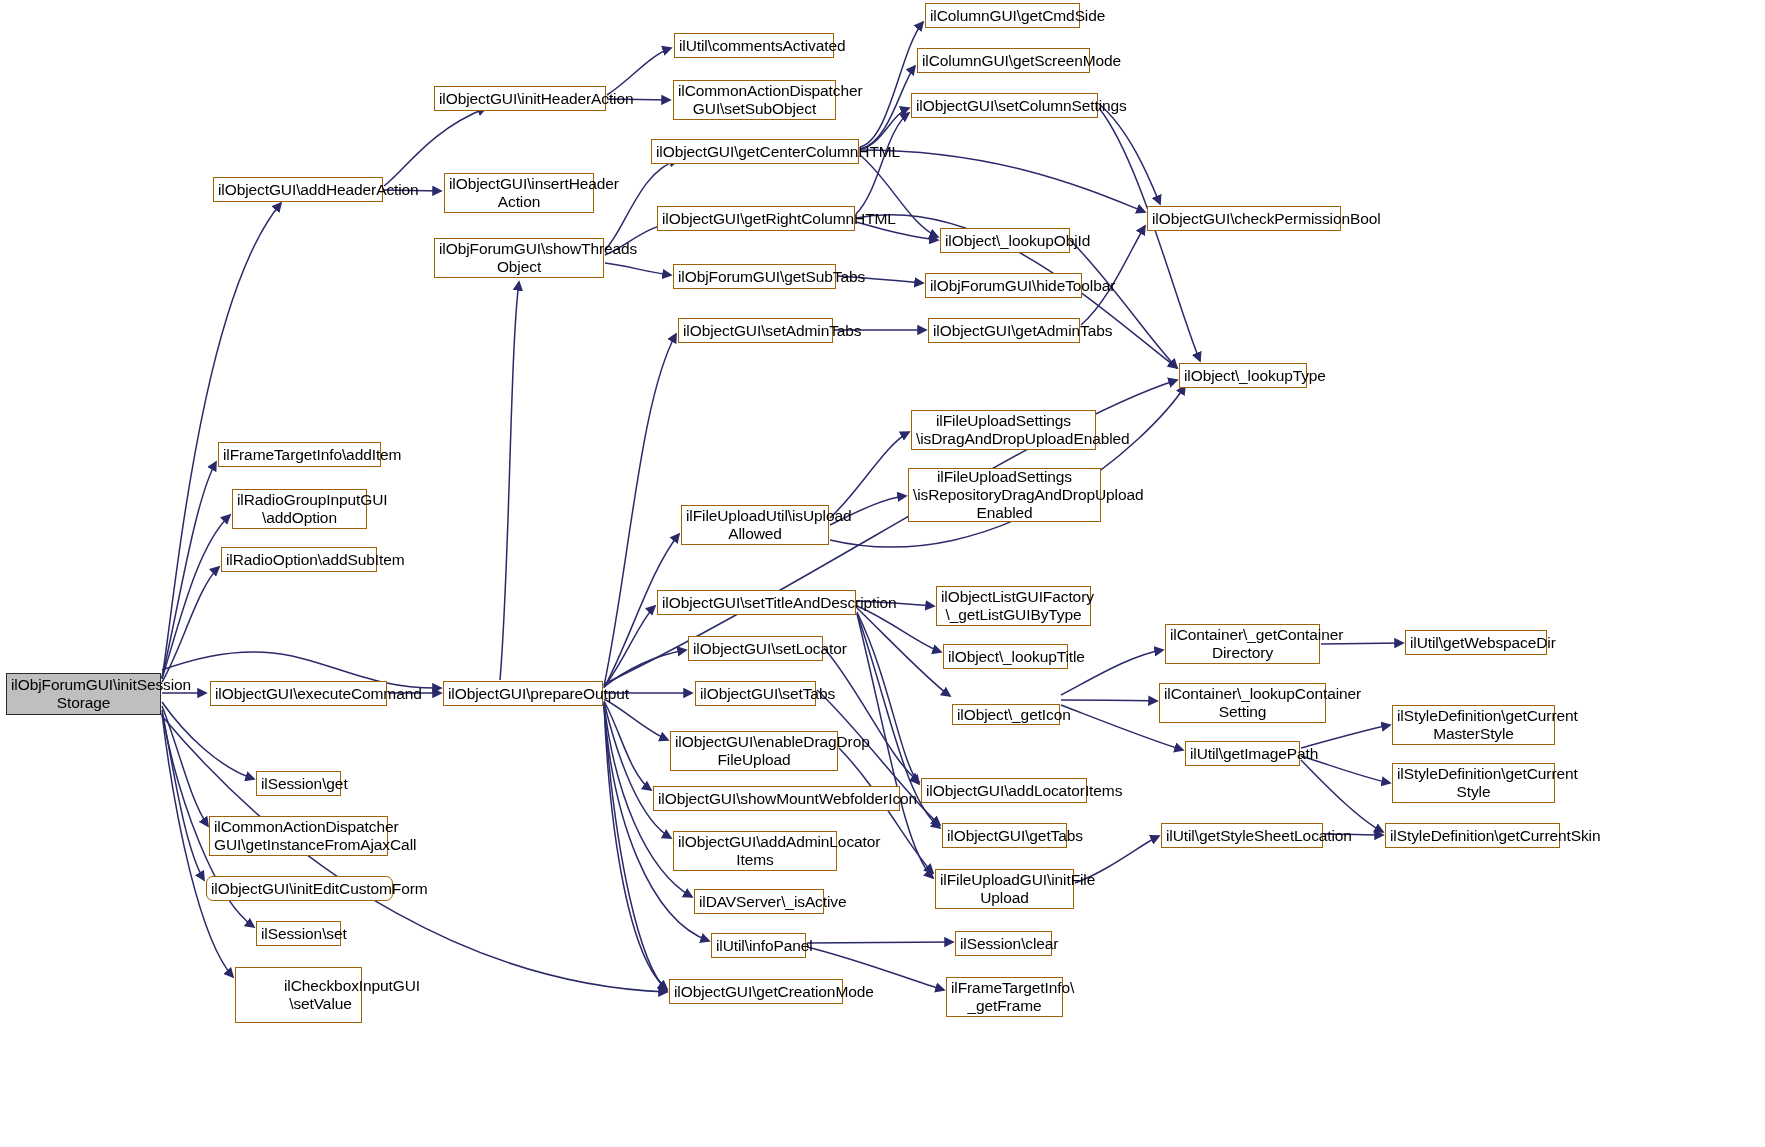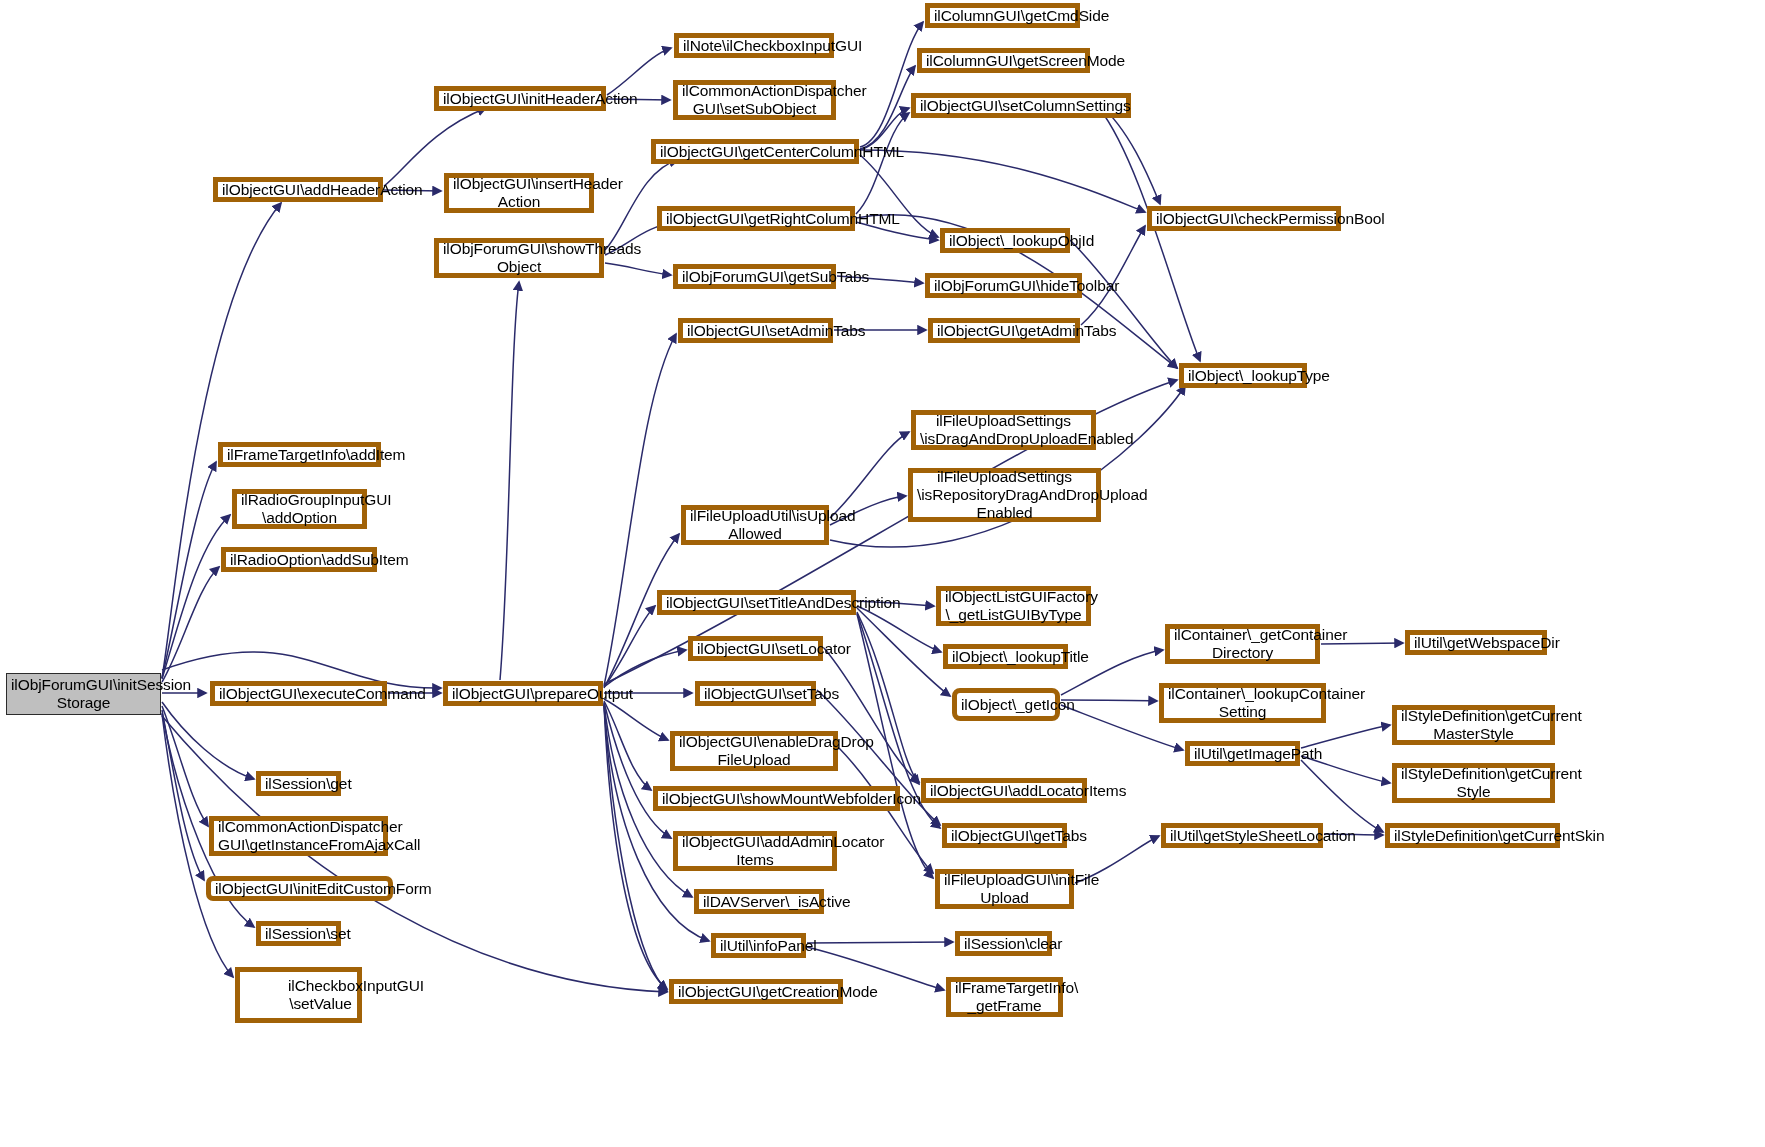--- a/index.html
+++ b/index.html
@@ -20,21 +20,21 @@
     position: absolute;
     left: 0;
     top: 0;
     width: 1765px;
     height: 1147px;
     pointer-events: none;
   }
   .node {
     position: absolute;
     box-sizing: border-box;
-    border: 5px solid #a16207;
+    border: 1px solid #a16207;
     background: #ffffff;
     color: #000000;
     font-size: 15.5px;
     line-height: 1.16;
     display: flex;
     align-items: center;
     justify-content: center;
     text-align: center;
     padding: 1px 4px;
     white-space: pre-line;
@@ -131,55 +131,55 @@
         <path d="M 807,947 C 860,960 910,980 944,990" marker-end="url(#arrow)" stroke="#2a2a6a"></path>
         <path d="M 604,706 C 615,860 640,965 667,991" marker-end="url(#arrow)" stroke="#2a2a6a"></path>
         <path d="M 162,716 C 300,880 480,985 667,992" marker-end="url(#arrow)" stroke="#2a2a6a"></path>
       </g>
   </svg>
   <div id="nodes">
       <div class="node root" style="left: 6px; top: 673px; width: 155px; height: 42px;"><span class="node-label">ilObjForumGUI\initSession
 Storage</span></div>
       <div class="node" style="left: 213px; top: 177px; width: 170px; height: 25px;"><span class="node-label">ilObjectGUI\addHeaderAction</span></div>
       <div class="node" style="left: 434px; top: 86px; width: 172px; height: 25px;"><span class="node-label">ilObjectGUI\initHeaderAction</span></div>
-      <div class="node" style="left: 674px; top: 33px; width: 160px; height: 25px;"><span class="node-label">ilNote\ilCheckboxInputGUI</span></div>
+      <div class="node" style="left: 674px; top: 33px; width: 160px; height: 25px;"><span class="node-label">ilUtil\commentsActivated</span></div>
       <div class="node" style="left: 673px; top: 80px; width: 163px; height: 40px;"><span class="node-label">ilCommonActionDispatcher
 GUI\setSubObject</span></div>
       <div class="node" style="left: 444px; top: 173px; width: 150px; height: 40px;"><span class="node-label">ilObjectGUI\insertHeader
 Action</span></div>
       <div class="node" style="left: 434px; top: 238px; width: 170px; height: 40px;"><span class="node-label">ilObjForumGUI\showThreads
 Object</span></div>
       <div class="node" style="left: 651px; top: 139px; width: 208px; height: 25px;"><span class="node-label">ilObjectGUI\getCenterColumnHTML</span></div>
       <div class="node" style="left: 657px; top: 206px; width: 198px; height: 25px;"><span class="node-label">ilObjectGUI\getRightColumnHTML</span></div>
       <div class="node" style="left: 673px; top: 264px; width: 163px; height: 25px;"><span class="node-label">ilObjForumGUI\getSubTabs</span></div>
       <div class="node" style="left: 678px; top: 318px; width: 155px; height: 25px;"><span class="node-label">ilObjectGUI\setAdminTabs</span></div>
       <div class="node" style="left: 925px; top: 3px; width: 155px; height: 25px;"><span class="node-label">ilColumnGUI\getCmdSide</span></div>
       <div class="node" style="left: 917px; top: 48px; width: 173px; height: 25px;"><span class="node-label">ilColumnGUI\getScreenMode</span></div>
-      <div class="node" style="left: 911px; top: 93px; width: 220px; height: 25px;"><span class="node-label">ilObjectGUI\setColumnSettings</span></div>
+      <div class="node" style="left: 911px; top: 93px; width: 187px; height: 25px;"><span class="node-label">ilObjectGUI\setColumnSettings</span></div>
       <div class="node" style="left: 940px; top: 228px; width: 130px; height: 25px;"><span class="node-label">ilObject\_lookupObjId</span></div>
       <div class="node" style="left: 925px; top: 273px; width: 157px; height: 25px;"><span class="node-label">ilObjForumGUI\hideToolbar</span></div>
       <div class="node" style="left: 928px; top: 318px; width: 152px; height: 25px;"><span class="node-label">ilObjectGUI\getAdminTabs</span></div>
       <div class="node" style="left: 1147px; top: 206px; width: 194px; height: 25px;"><span class="node-label">ilObjectGUI\checkPermissionBool</span></div>
       <div class="node" style="left: 1179px; top: 363px; width: 128px; height: 25px;"><span class="node-label">ilObject\_lookupType</span></div>
       <div class="node" style="left: 218px; top: 442px; width: 163px; height: 25px;"><span class="node-label">ilFrameTargetInfo\addItem</span></div>
       <div class="node" style="left: 232px; top: 489px; width: 135px; height: 40px;"><span class="node-label">ilRadioGroupInputGUI
 \addOption</span></div>
       <div class="node" style="left: 221px; top: 547px; width: 156px; height: 25px;"><span class="node-label">ilRadioOption\addSubItem</span></div>
       <div class="node" style="left: 911px; top: 410px; width: 185px; height: 40px;"><span class="node-label">ilFileUploadSettings
 \isDragAndDropUploadEnabled</span></div>
       <div class="node" style="left: 908px; top: 468px; width: 193px; height: 54px;"><span class="node-label">ilFileUploadSettings
 \isRepositoryDragAndDropUpload
 Enabled</span></div>
       <div class="node" style="left: 681px; top: 505px; width: 148px; height: 40px;"><span class="node-label">ilFileUploadUtil\isUpload
 Allowed</span></div>
       <div class="node" style="left: 657px; top: 590px; width: 199px; height: 25px;"><span class="node-label">ilObjectGUI\setTitleAndDescription</span></div>
       <div class="node" style="left: 936px; top: 586px; width: 155px; height: 40px;"><span class="node-label">ilObjectListGUIFactory
 \_getListGUIByType</span></div>
       <div class="node" style="left: 943px; top: 644px; width: 125px; height: 25px;"><span class="node-label">ilObject\_lookupTitle</span></div>
-      <div class="node" style="left: 952px; top: 688px; width: 108px; height: 33px; border-radius: 8px;"><span class="node-label">ilObject\_getIcon</span></div>
+      <div class="node" style="left: 952px; top: 704px; width: 108px; height: 21px;"><span class="node-label">ilObject\_getIcon</span></div>
       <div class="node" style="left: 1165px; top: 624px; width: 155px; height: 40px;"><span class="node-label">ilContainer\_getContainer
 Directory</span></div>
       <div class="node" style="left: 1159px; top: 683px; width: 167px; height: 40px;"><span class="node-label">ilContainer\_lookupContainer
 Setting</span></div>
       <div class="node" style="left: 1185px; top: 741px; width: 115px; height: 25px;"><span class="node-label">ilUtil\getImagePath</span></div>
       <div class="node" style="left: 1405px; top: 630px; width: 142px; height: 25px;"><span class="node-label">ilUtil\getWebspaceDir</span></div>
       <div class="node" style="left: 1392px; top: 705px; width: 163px; height: 40px;"><span class="node-label">ilStyleDefinition\getCurrent
 MasterStyle</span></div>
       <div class="node" style="left: 1392px; top: 763px; width: 163px; height: 40px;"><span class="node-label">ilStyleDefinition\getCurrent
 Style</span></div>

